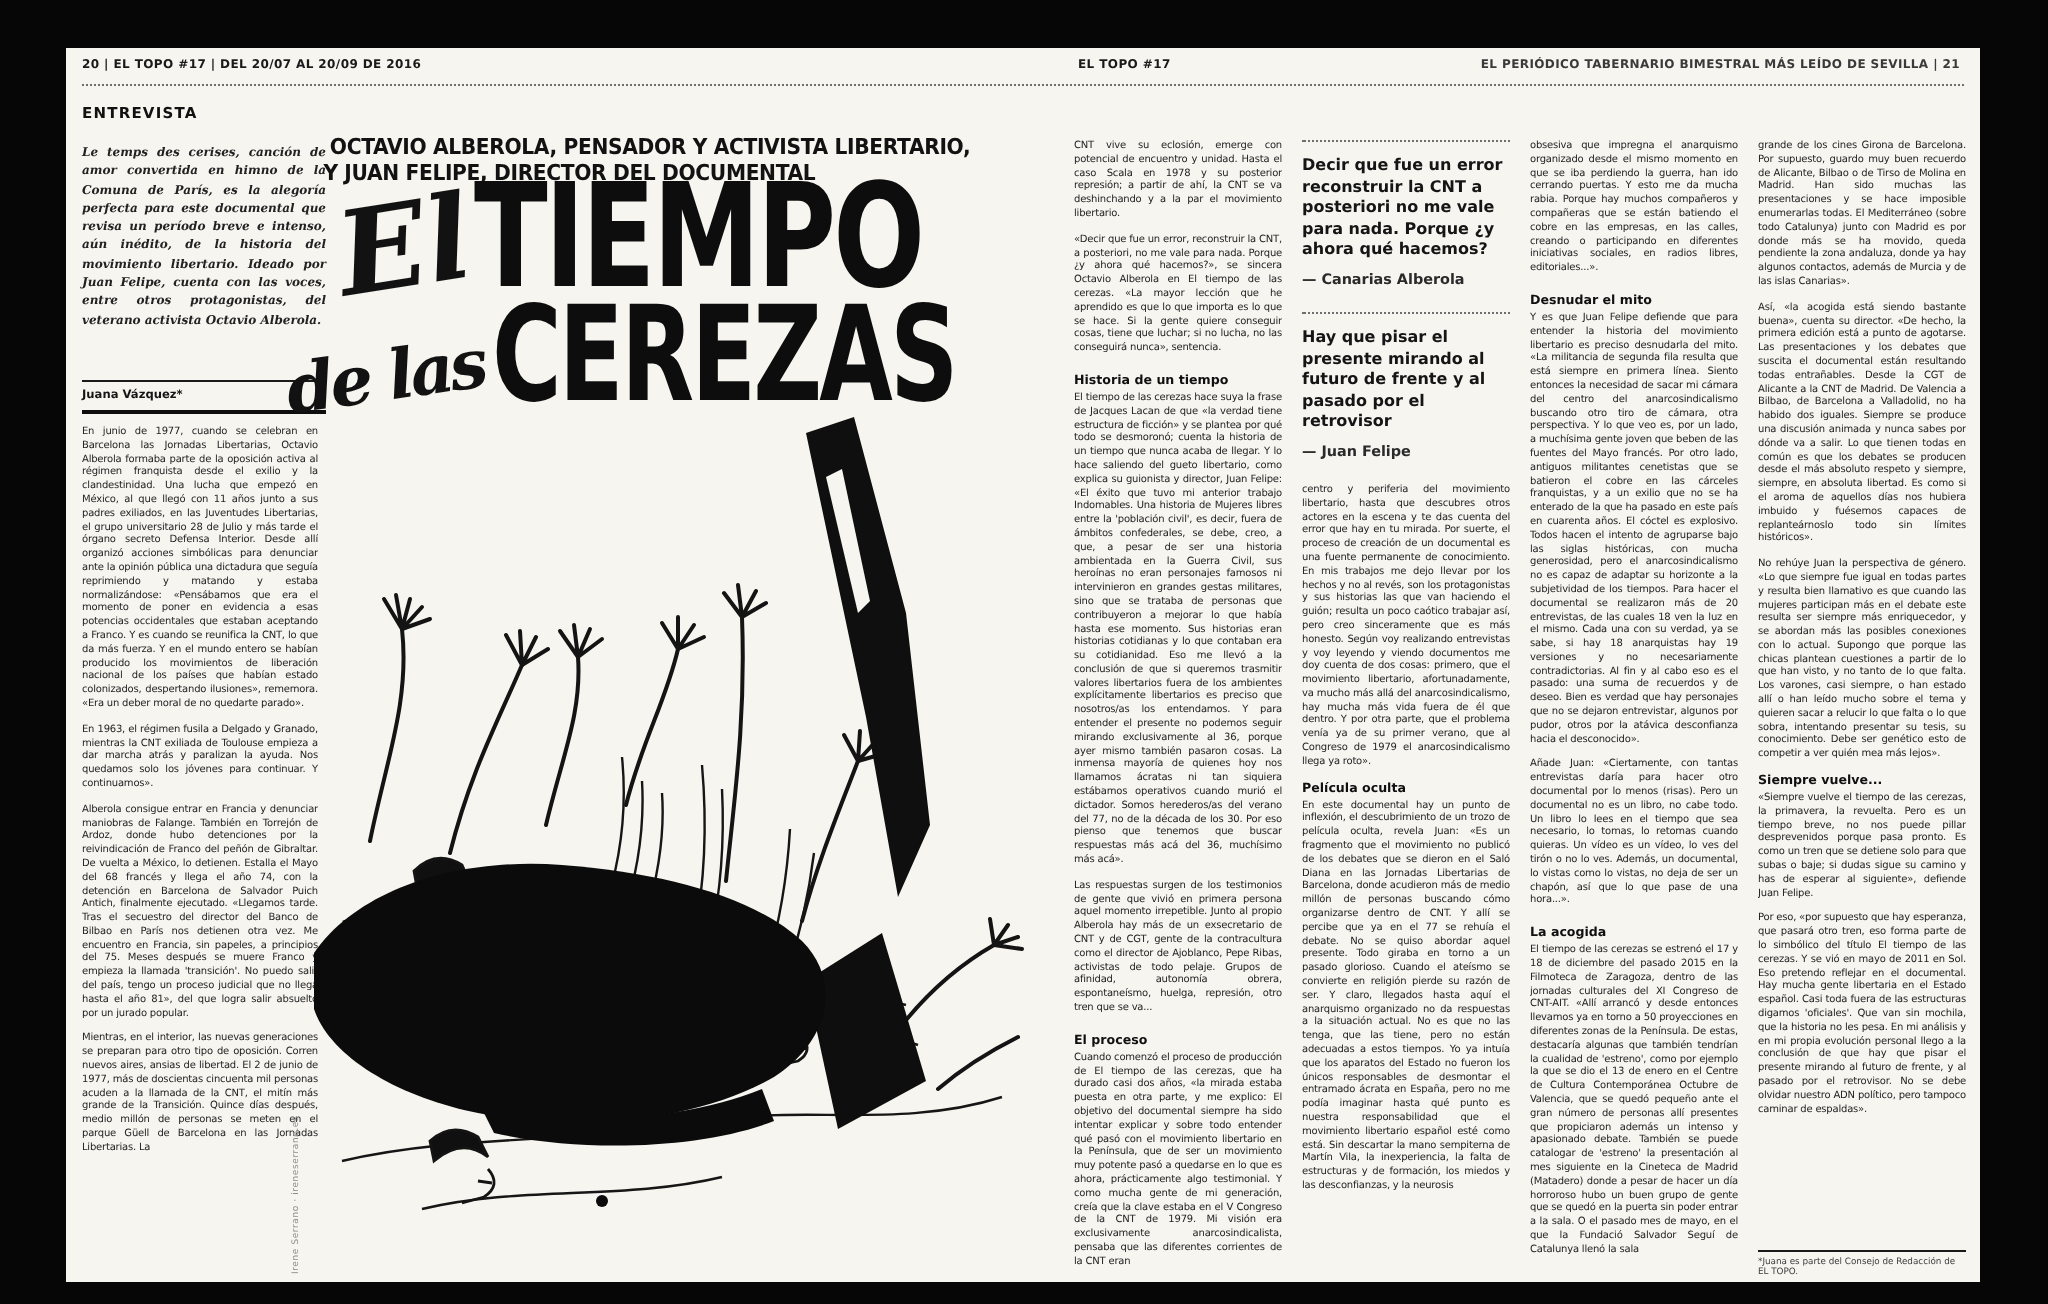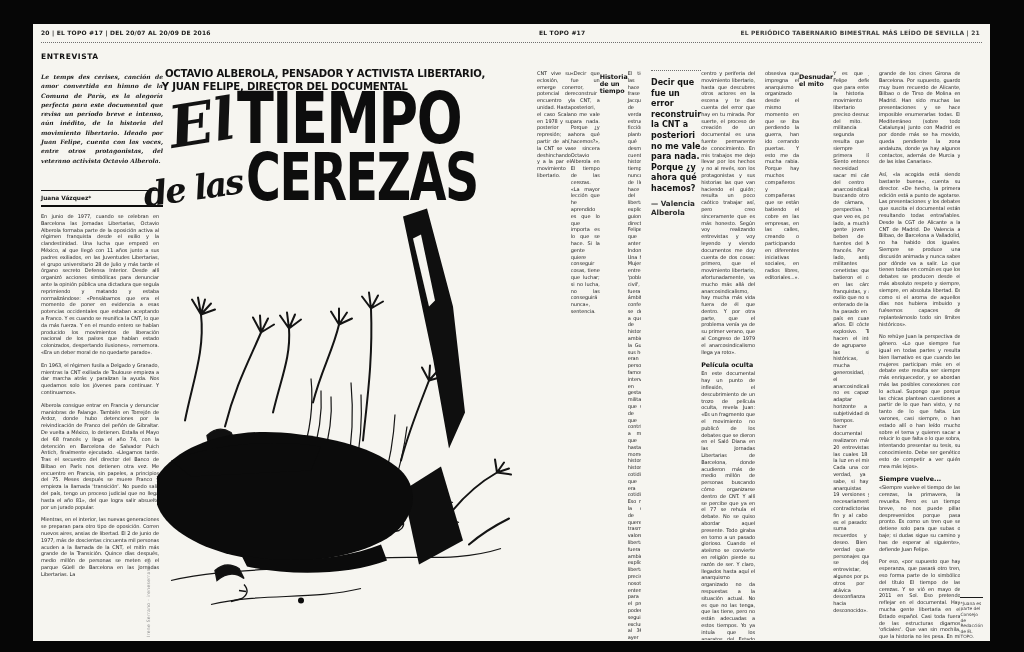--- a/index.html
+++ b/index.html
@@ -37,21 +37,21 @@
   .block-word{font-weight:bold;color:#0d0d0d;display:inline-block;transform-origin:left center;letter-spacing:-2px;}
   .w1{font-size:72px;transform:scaleX(.75);line-height:60px;}
   .w2{font-size:66px;transform:scaleX(.72);line-height:56px;}
 
   
   .illo{position:absolute;left:118px;top:182px;width:364px;height:430px;}
   .illo-credit{position:absolute;left:113px;top:428px;height:185px;writing-mode:vertical-rl;transform:rotate(180deg);font-size:4.5px;letter-spacing:.3px;color:#8f8f8f;white-space:nowrap;}
 
   
   .rcols{position:absolute;left:504px;top:46px;width:446px;height:570px;display:flex;gap:10px;}
-  .rcol{width:104px;flex:0 0 104px;overflow:hidden;display:flex;}
+  .rcol{width:104px;flex:0 0 104px;overflow:hidden;display:flex;flex-direction:column;}
   .rcol .list{overflow:hidden;}
   .pullquote{border-top:1px dotted #6f6f6f;padding-top:7px;margin-bottom:12px;}
   .pq-text{margin:0;font-size:8px;line-height:10.6px;font-weight:bold;color:#151515;}
   .pq-attr{margin:4px 0 0;font-size:7.2px;font-weight:bold;color:#2a2a2a;}
   .footnote-block{margin-top:auto;}
   .fn-rule{border-top:1.6px solid #1a1a1a;margin-bottom:3px;}
   .footnote{margin:0;font-size:4.4px;line-height:5.6px;color:#3c3c3c;}
 </style>
 </head>
 <body>
@@ -150,21 +150,25 @@
           <h4 class="subhead">Historia de un tiempo</h4>
           <p class="para">El tiempo de las cerezas hace suya la frase de Jacques Lacan de que «la verdad tiene estructura de ficción» y se plantea por qué todo se desmoronó; cuenta la historia de un tiempo que nunca acaba de llegar. Y lo hace saliendo del gueto libertario, como explica su guionista y director, Juan Felipe: «El éxito que tuvo mi anterior trabajo Indomables. Una historia de Mujeres libres entre la 'población civil', es decir, fuera de ámbitos confederales, se debe, creo, a que, a pesar de ser una historia ambientada en la Guerra Civil, sus heroínas no eran personajes famosos ni intervinieron en grandes gestas militares, sino que se trataba de personas que contribuyeron a mejorar lo que había hasta ese momento. Sus historias eran historias cotidianas y lo que contaban era su cotidianidad. Eso me llevó a la conclusión de que si queremos trasmitir valores libertarios fuera de los ambientes explícitamente libertarios es preciso que nosotros/as los entendamos. Y para entender el presente no podemos seguir mirando exclusivamente al 36, porque ayer mismo también pasaron cosas. La inmensa mayoría de quienes hoy nos llamamos ácratas ni tan siquiera estábamos operativos cuando murió el dictador. Somos herederos/as del verano del 77, no de la década de los 30. Por eso pienso que tenemos que buscar respuestas más acá del 36, muchísimo más acá».</p>
           <p class="para">Las respuestas surgen de los testimonios de gente que vivió en primera persona aquel momento irrepetible. Junto al propio Alberola hay más de un exsecretario de CNT y de CGT, gente de la contracultura como el director de Ajoblanco, Pepe Ribas, activistas de todo pelaje. Grupos de afinidad, autonomía obrera, espontaneísmo, huelga, represión, otro tren que se va...</p>
           <h4 class="subhead">El proceso</h4>
           <p class="para">Cuando comenzó el proceso de producción de El tiempo de las cerezas, que ha durado casi dos años, «la mirada estaba puesta en otra parte, y me explico: El objetivo del documental siempre ha sido intentar explicar y sobre todo entender qué pasó con el movimiento libertario en la Península, que de ser un movimiento muy potente pasó a quedarse en lo que es ahora, prácticamente algo testimonial. Y como mucha gente de mi generación, creía que la clave estaba en el V Congreso de la CNT de 1979. Mi visión era exclusivamente anarcosindicalista, pensaba que las diferentes corrientes de la CNT eran</p>
         </div>
 
       <div class="rcol">
         <div class="pullquote">
           <p class="pq-text">Decir que fue un error reconstruir la CNT a posteriori no me vale para nada. Porque ¿y ahora qué hacemos?</p>
-          <p class="pq-attr">— Valencia Alberola</p>
+          <p class="pq-attr">— Canarias Alberola</p>
+        </div>
+        <div class="pullquote">
+          <p class="pq-text">Hay que pisar el presente mirando al futuro de frente y al pasado por el retrovisor</p>
+          <p class="pq-attr">— Juan Felipe</p>
         </div>
         <div class="list">
             <p class="para">centro y periferia del movimiento libertario, hasta que descubres otros actores en la escena y te das cuenta del error que hay en tu mirada. Por suerte, el proceso de creación de un documental es una fuente permanente de conocimiento. En mis trabajos me dejo llevar por los hechos y no al revés, son los protagonistas y sus historias las que van haciendo el guión; resulta un poco caótico trabajar así, pero creo sinceramente que es más honesto. Según voy realizando entrevistas y voy leyendo y viendo documentos me doy cuenta de dos cosas: primero, que el movimiento libertario, afortunadamente, va mucho más allá del anarcosindicalismo, hay mucha más vida fuera de él que dentro. Y por otra parte, que el problema venía ya de su primer verano, que al Congreso de 1979 el anarcosindicalismo llega ya roto».</p>
             <h4 class="subhead">Película oculta</h4>
             <p class="para">En este documental hay un punto de inflexión, el descubrimiento de un trozo de película oculta, revela Juan: «Es un fragmento que el movimiento no publicó de los debates que se dieron en el Saló Diana en las Jornadas Libertarias de Barcelona, donde acudieron más de medio millón de personas buscando cómo organizarse dentro de CNT. Y allí se percibe que ya en el 77 se rehuía el debate. No se quiso abordar aquel presente. Todo giraba en torno a un pasado glorioso. Cuando el ateísmo se convierte en religión pierde su razón de ser. Y claro, llegados hasta aquí el anarquismo organizado no da respuestas a la situación actual. No es que no las tenga, que las tiene, pero no están adecuadas a estos tiempos. Yo ya intuía que los aparatos del Estado no fueron los únicos responsables de desmontar el entramado ácrata en España, pero no me podía imaginar hasta qué punto es nuestra responsabilidad que el movimiento libertario español esté como está. Sin descartar la mano sempiterna de Martín Vila, la inexperiencia, la falta de estructuras y de formación, los miedos y las desconfianzas, y la neurosis</p>
           </div>
       </div>
 
       <div class="rcol">
           <p class="para">obsesiva que impregna el anarquismo organizado desde el mismo momento en que se iba perdiendo la guerra, han ido cerrando puertas. Y esto me da mucha rabia. Porque hay muchos compañeros y compañeras que se están batiendo el cobre en las empresas, en las calles, creando o participando en diferentes iniciativas sociales, en radios libres, editoriales...».</p>

